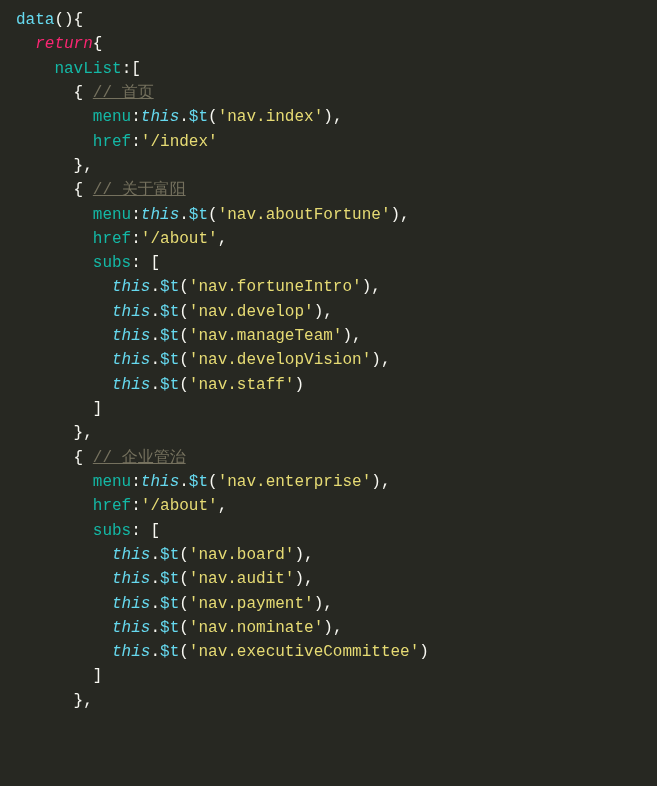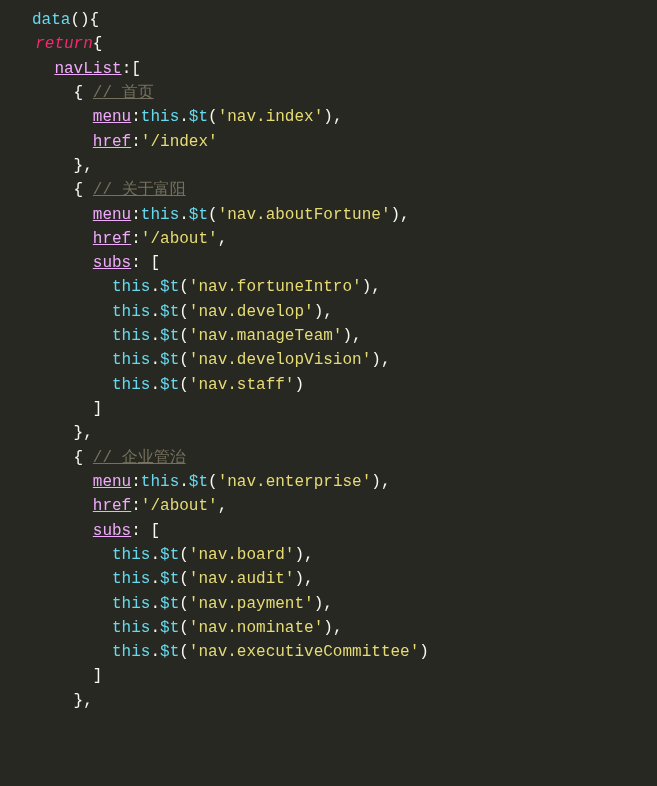--- a/index.html
+++ b/index.html
@@ -8,25 +8,25 @@
     background: #272822;
     font-family: Consolas, "Courier New", monospace;
     font-size: 16px;
     line-height: 1.52;
     color: #f8f8f2;
     white-space: pre;
     width: 657px;
     box-sizing: border-box;
   }
   .line { display: block; }
-  .fn-name   { color: #66d9ef; margin-left: 16px; }              
+  .fn-name   { color: #66d9ef; }              
   .paren, .brace, .bracket, .punct { color: #f8f8f2; }
   .kw        { color: #f92672; font-style: italic; }              
-  .prop      { color: #f0abfc; text-decoration: underline; }              
-  .this      { color: #66d9ef; }
+  .prop      { color: #14b8a6; }              
+  .this      { color: #66d9ef; font-style: italic; }
   .method    { color: #66d9ef; }              
   .string    { color: #e6db74; }
   .comment   { color: #75715e; text-decoration: underline; }
 </style>
 </head>
 <body><div id="code"><span class="line"><span class="fn-name">data</span><span class="paren">()</span><span class="brace">{</span></span><span class="line"><span>  </span><span class="kw">return</span><span class="brace">{</span></span><span class="line"><span>    </span><span class="prop">navList</span><span class="punct">:</span><span class="bracket">[</span></span><span class="line"><span>      </span><span class="brace">{</span><span> </span><span class="comment">// 首页</span></span><span class="line"><span>        </span><span class="prop">menu</span><span class="punct">:</span><span class="this">this</span><span class="punct">.</span><span class="method">$t</span><span class="paren">(</span><span class="string">'nav.index'</span><span class="paren">)</span><span class="punct">,</span></span><span class="line"><span>        </span><span class="prop">href</span><span class="punct">:</span><span class="string">'/index'</span></span><span class="line"><span>      </span><span class="brace">}</span><span class="punct">,</span></span><span class="line"><span>      </span><span class="brace">{</span><span> </span><span class="comment">// 关于富阳</span></span><span class="line"><span>        </span><span class="prop">menu</span><span class="punct">:</span><span class="this">this</span><span class="punct">.</span><span class="method">$t</span><span class="paren">(</span><span class="string">'nav.aboutFortune'</span><span class="paren">)</span><span class="punct">,</span></span><span class="line"><span>        </span><span class="prop">href</span><span class="punct">:</span><span class="string">'/about'</span><span class="punct">,</span></span><span class="line"><span>        </span><span class="prop">subs</span><span class="punct">: </span><span class="bracket">[</span></span><span class="line"><span>          </span><span class="this">this</span><span class="punct">.</span><span class="method">$t</span><span class="paren">(</span><span class="string">'nav.fortuneIntro'</span><span class="paren">)</span><span class="punct">,</span></span><span class="line"><span>          </span><span class="this">this</span><span class="punct">.</span><span class="method">$t</span><span class="paren">(</span><span class="string">'nav.develop'</span><span class="paren">)</span><span class="punct">,</span></span><span class="line"><span>          </span><span class="this">this</span><span class="punct">.</span><span class="method">$t</span><span class="paren">(</span><span class="string">'nav.manageTeam'</span><span class="paren">)</span><span class="punct">,</span></span><span class="line"><span>          </span><span class="this">this</span><span class="punct">.</span><span class="method">$t</span><span class="paren">(</span><span class="string">'nav.developVision'</span><span class="paren">)</span><span class="punct">,</span></span><span class="line"><span>          </span><span class="this">this</span><span class="punct">.</span><span class="method">$t</span><span class="paren">(</span><span class="string">'nav.staff'</span><span class="paren">)</span></span><span class="line"><span>        </span><span class="bracket">]</span></span><span class="line"><span>      </span><span class="brace">}</span><span class="punct">,</span></span><span class="line"><span>      </span><span class="brace">{</span><span> </span><span class="comment">// 企业管治</span></span><span class="line"><span>        </span><span class="prop">menu</span><span class="punct">:</span><span class="this">this</span><span class="punct">.</span><span class="method">$t</span><span class="paren">(</span><span class="string">'nav.enterprise'</span><span class="paren">)</span><span class="punct">,</span></span><span class="line"><span>        </span><span class="prop">href</span><span class="punct">:</span><span class="string">'/about'</span><span class="punct">,</span></span><span class="line"><span>        </span><span class="prop">subs</span><span class="punct">: </span><span class="bracket">[</span></span><span class="line"><span>          </span><span class="this">this</span><span class="punct">.</span><span class="method">$t</span><span class="paren">(</span><span class="string">'nav.board'</span><span class="paren">)</span><span class="punct">,</span></span><span class="line"><span>          </span><span class="this">this</span><span class="punct">.</span><span class="method">$t</span><span class="paren">(</span><span class="string">'nav.audit'</span><span class="paren">)</span><span class="punct">,</span></span><span class="line"><span>          </span><span class="this">this</span><span class="punct">.</span><span class="method">$t</span><span class="paren">(</span><span class="string">'nav.payment'</span><span class="paren">)</span><span class="punct">,</span></span><span class="line"><span>          </span><span class="this">this</span><span class="punct">.</span><span class="method">$t</span><span class="paren">(</span><span class="string">'nav.nominate'</span><span class="paren">)</span><span class="punct">,</span></span><span class="line"><span>          </span><span class="this">this</span><span class="punct">.</span><span class="method">$t</span><span class="paren">(</span><span class="string">'nav.executiveCommittee'</span><span class="paren">)</span></span><span class="line"><span>        </span><span class="bracket">]</span></span><span class="line"><span>      </span><span class="brace">}</span><span class="punct">,</span></span></div>
 
 
 
 </body></html>

